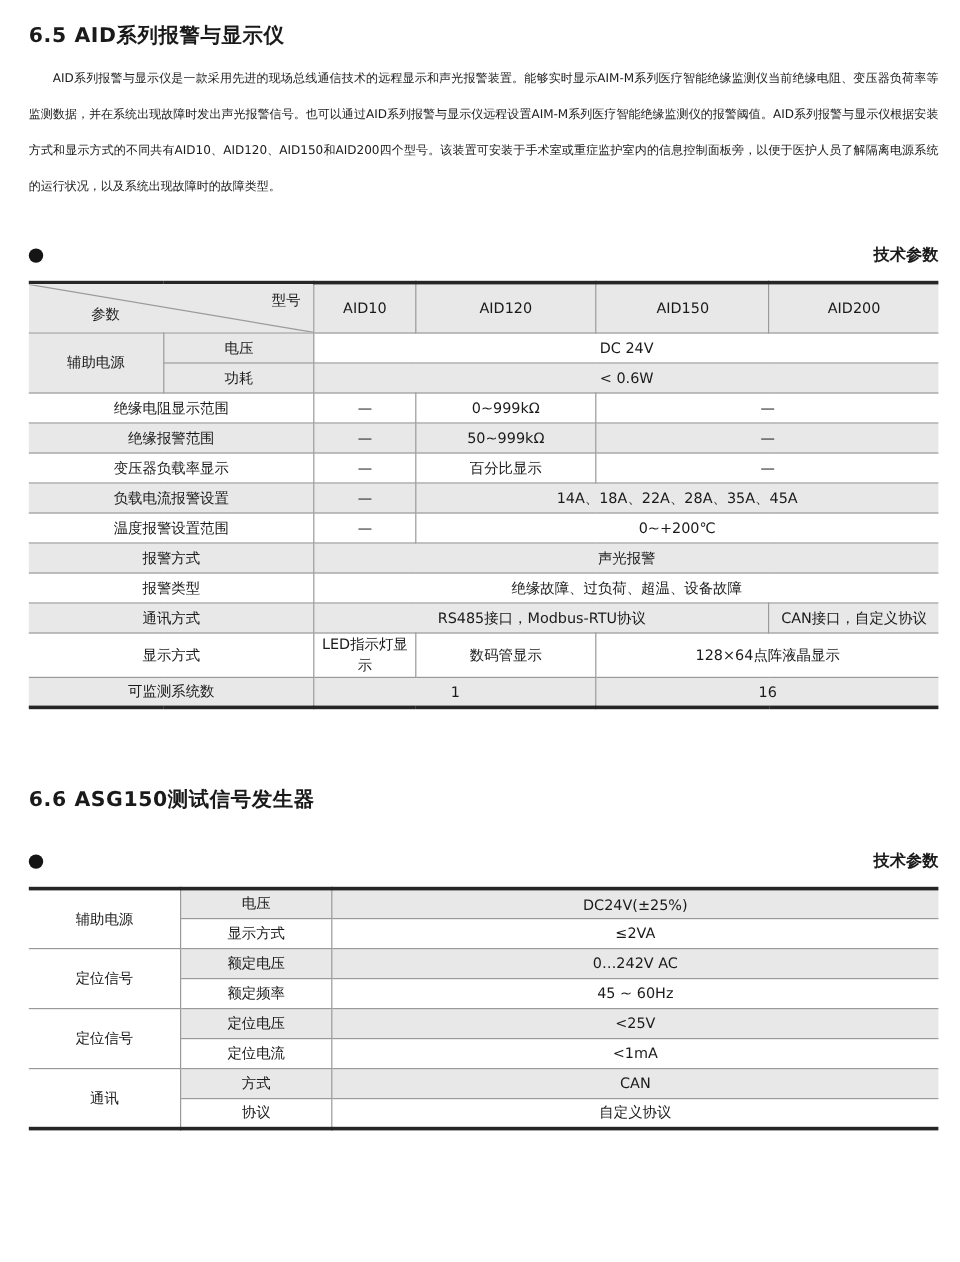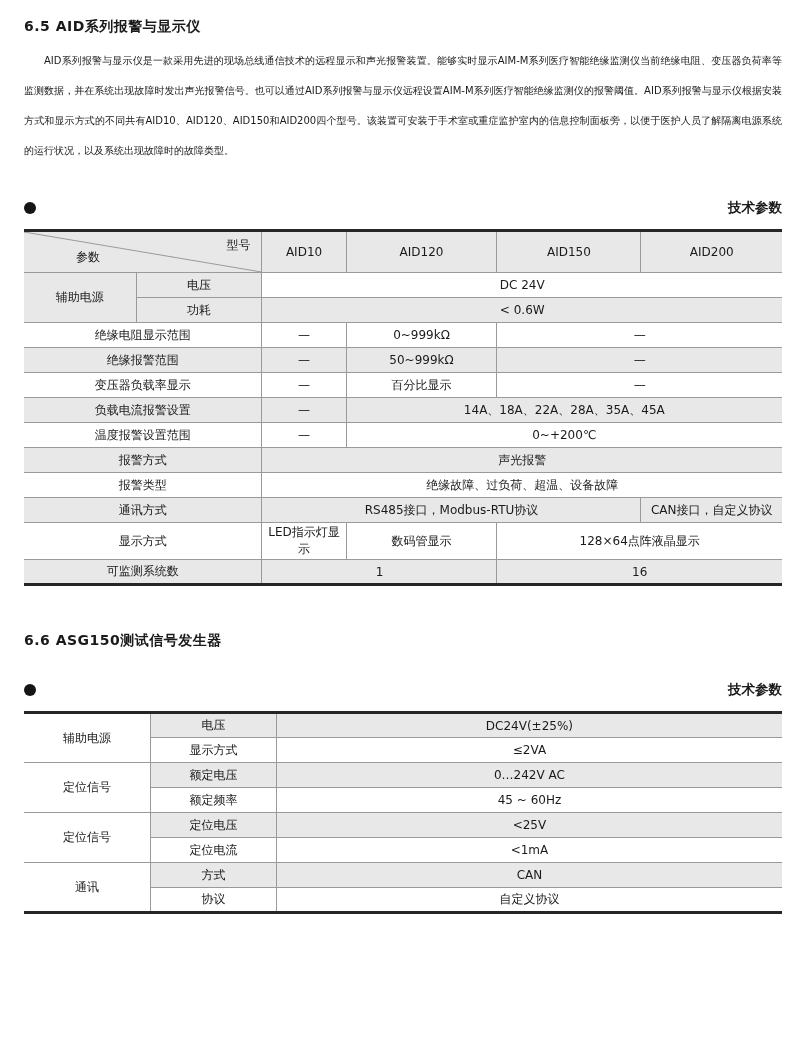--- a/index.html
+++ b/index.html
@@ -6,23 +6,23 @@
   html, body { margin: 0; padding: 0; }
   body {
     width: 800px; height: 1052px; overflow: hidden;
     background: #ffffff;
     color: var(--ink, #1a1a1a);
     font-family: "DejaVu Sans", "Liberation Sans", sans-serif;
   }
   .page { padding: 18px 18px 0 24px; }
 
   .sec-title {
-    font-size: 14px; font-weight: 700; margin: 0; letter-spacing: 0.5px;
-  }
-  .sec-title.second { margin-top: 46px; }
+    font-size: 17px; font-weight: 700; margin: 0; letter-spacing: 0.5px;
+  }
+  .sec-title.second { margin-top: 64px; }
 
   .body-text {
     margin: 10px 0 0 0;
     font-size: 10px; line-height: 30px;
     text-align: justify; text-indent: 2em;
   }
 
   .param-heading {
     margin-top: 33px;
     display: flex; align-items: center; gap: 9px;

